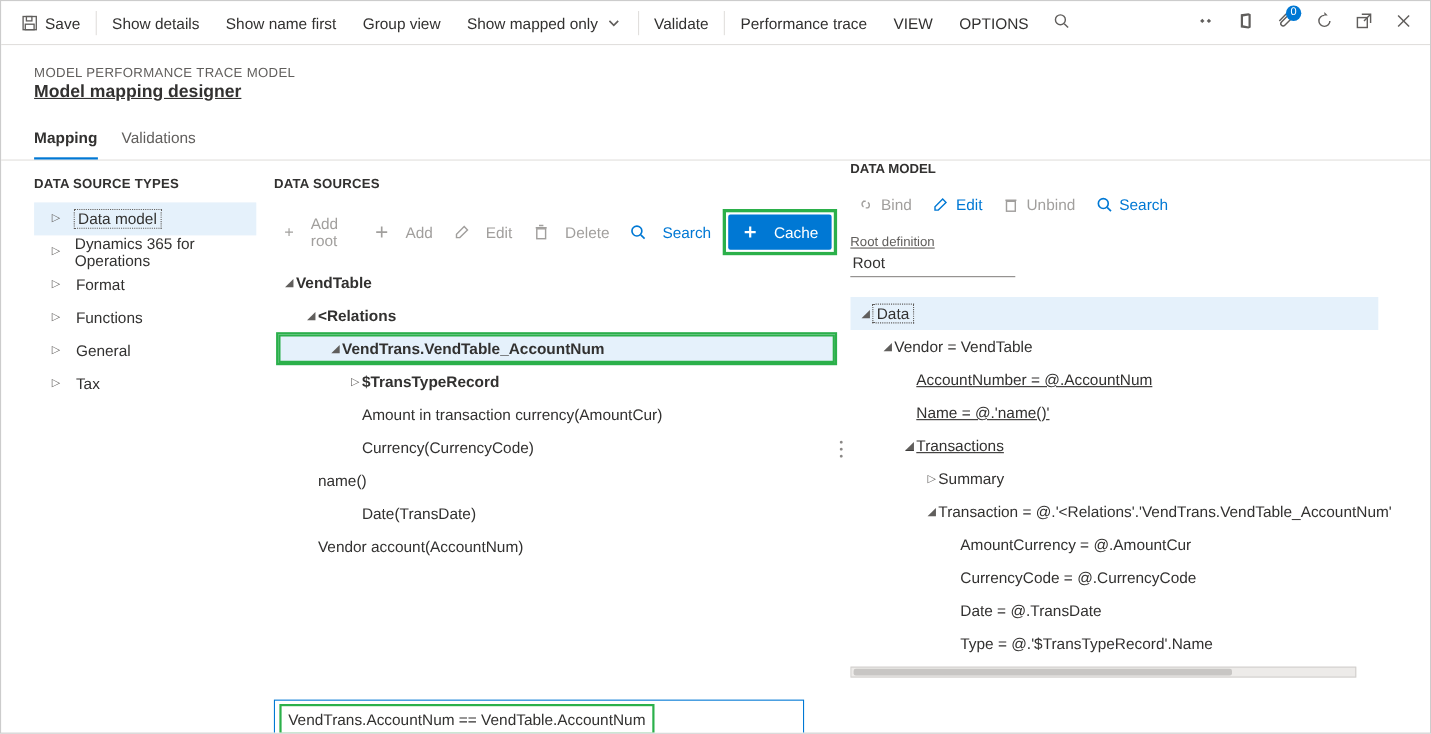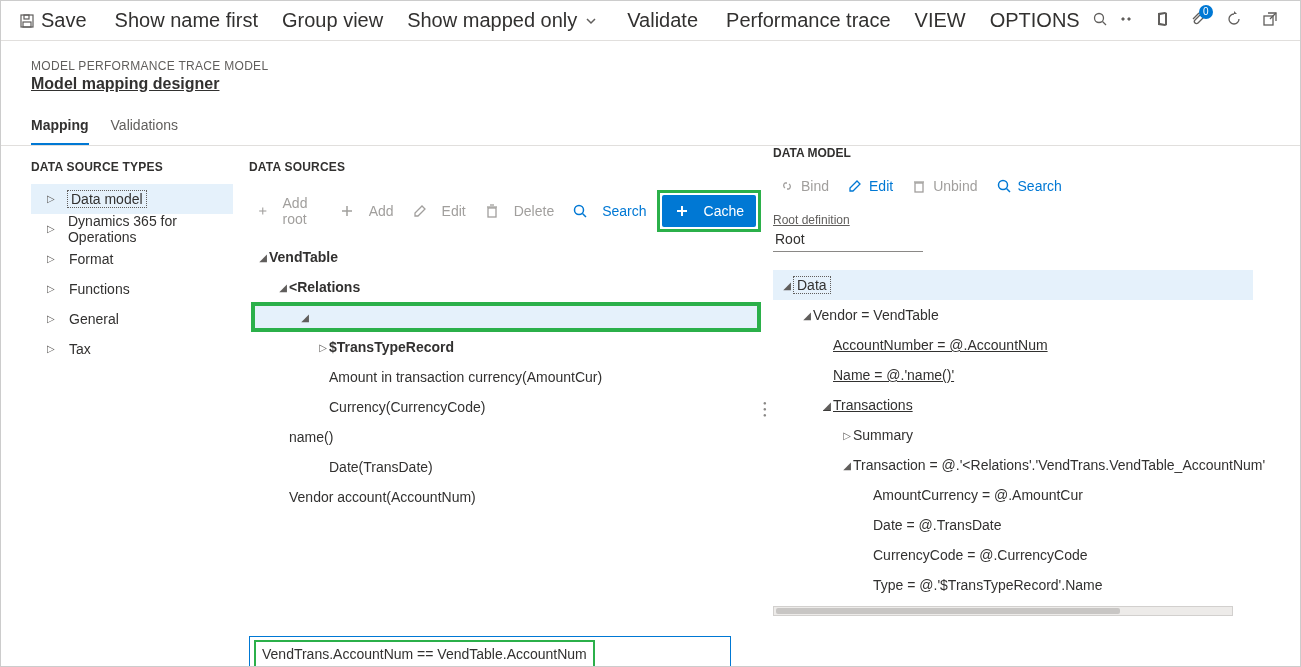--- a/index.html
+++ b/index.html
@@ -1,21 +1,21 @@
 <!DOCTYPE html>
 <html><head>
 <meta charset="utf-8">
 <style>
   * { box-sizing: border-box; margin: 0; padding: 0; }
   html, body { font-family: "Segoe UI", sans-serif; font-size: 14px; color: #323130; background: #fff; height: 100%; }
   body { width: 1301px; height: 667px; overflow: hidden; border: 1px solid #ccc; }
 
   
   .cmdbar { height: 40px; display: flex; align-items: center; gap: 0; border-bottom: 1px solid #e1dfdd; padding: 0 6px; }
-  .cmd { display: inline-flex; align-items: center; gap: 6px; padding: 0 12px; height: 40px; cursor: pointer; font-size: 20px; color: #323130; white-space: nowrap; }
+  .cmd { display: inline-flex; align-items: center; gap: 6px; padding: 0 12px; height: 40px; cursor: pointer; font-size: 14px; color: #323130; white-space: nowrap; }
   .sep { width: 1px; height: 22px; background: #e1dfdd; margin: 0 2px; }
   .cmd-ico { width: 16px; height: 16px; display: inline-flex; align-items: center; justify-content: center; color: #605e5c; }
   .cmdbar-right { margin-left: auto; display: flex; align-items: center; gap: 0; }
   .ico-btn { width: 36px; height: 40px; display: inline-flex; align-items: center; justify-content: center; cursor: pointer; color: #605e5c; }
   .badge { position: relative; }
   .badge::after { content: attr(data-badge); position: absolute; top: 4px; right: 3px; background: #0078d4; color:#fff; font-size:10px; border-radius:50%; width:14px; height:14px; display:flex; align-items:center; justify-content:center; }
 
   
   .header { padding: 18px 30px 8px; }
   .header-over { font-size: 12px; color: #605e5c; letter-spacing: .3px; }
@@ -101,20 +101,23 @@
       <svg viewBox="0 0 16 16" fill="none" stroke="currentColor" stroke-width="1.2">
           <rect x="2" y="2" width="12" height="12"></rect>
           <rect x="5" y="2" width="5" height="4"></rect>
           <rect x="4" y="9" width="8" height="5"></rect>
         </svg>
     </span>
     <span>Save</span>
   </div>
   <div class="sep"></div>
   <div class="cmd">
+      <span>Show details</span>
+    </div>
+  <div class="cmd">
       <span>Show name first</span>
     </div>
   <div class="cmd">
       <span>Group view</span>
     </div>
   <div class="cmd">
     <span>Show mapped only</span>
     <span class="cmd-ico">
         <svg viewBox="0 0 16 16" fill="none" stroke="currentColor" stroke-width="1.5">
           <polyline points="4,6 8,10 12,6"></polyline>
@@ -275,20 +278,21 @@
       <div class="mrow bold ml0">
           <span class="mcaret">◢</span>
           <span class="mtext">VendTable</span>
         </div>
       <div class="mrow bold ml1">
           <span class="mcaret">◢</span>
           <span class="mtext">&lt;Relations</span>
         </div>
       <div class="mrow bold sel green ml2">
           <span class="mcaret">◢</span>
+          <span class="mtext">VendTrans.VendTable_AccountNum</span>
         </div>
       <div class="mrow bold ml3">
           <span class="mcaret">▷</span>
           <span class="mtext">$TransTypeRecord</span>
         </div>
       <div class="mrow ml3">
           <span class="mcaret"></span>
           <span class="mtext">Amount in transaction currency(AmountCur)</span>
         </div>
       <div class="mrow ml3">
@@ -378,28 +382,28 @@
         <div class="rrow rl3">
             <span class="rcaret">◢</span>
             <span>Transaction = @.'&lt;Relations'.'VendTrans.VendTable_AccountNum'</span>
           </div>
         <div class="rrow rl4">
             <span class="rcaret"></span>
             <span>AmountCurrency = @.AmountCur</span>
           </div>
         <div class="rrow rl4">
             <span class="rcaret"></span>
+            <span>CurrencyCode = @.CurrencyCode</span>
+          </div>
+        <div class="rrow rl4">
+            <span class="rcaret"></span>
             <span>Date = @.TransDate</span>
           </div>
         <div class="rrow rl4">
             <span class="rcaret"></span>
-            <span>CurrencyCode = @.CurrencyCode</span>
-          </div>
-        <div class="rrow rl4">
-            <span class="rcaret"></span>
             <span>Type = @.'$TransTypeRecord'.Name</span>
           </div>
       </div>
       <div class="hscroll"></div>
     </div>
   </div>
 
 </div>
 
 </body></html>

